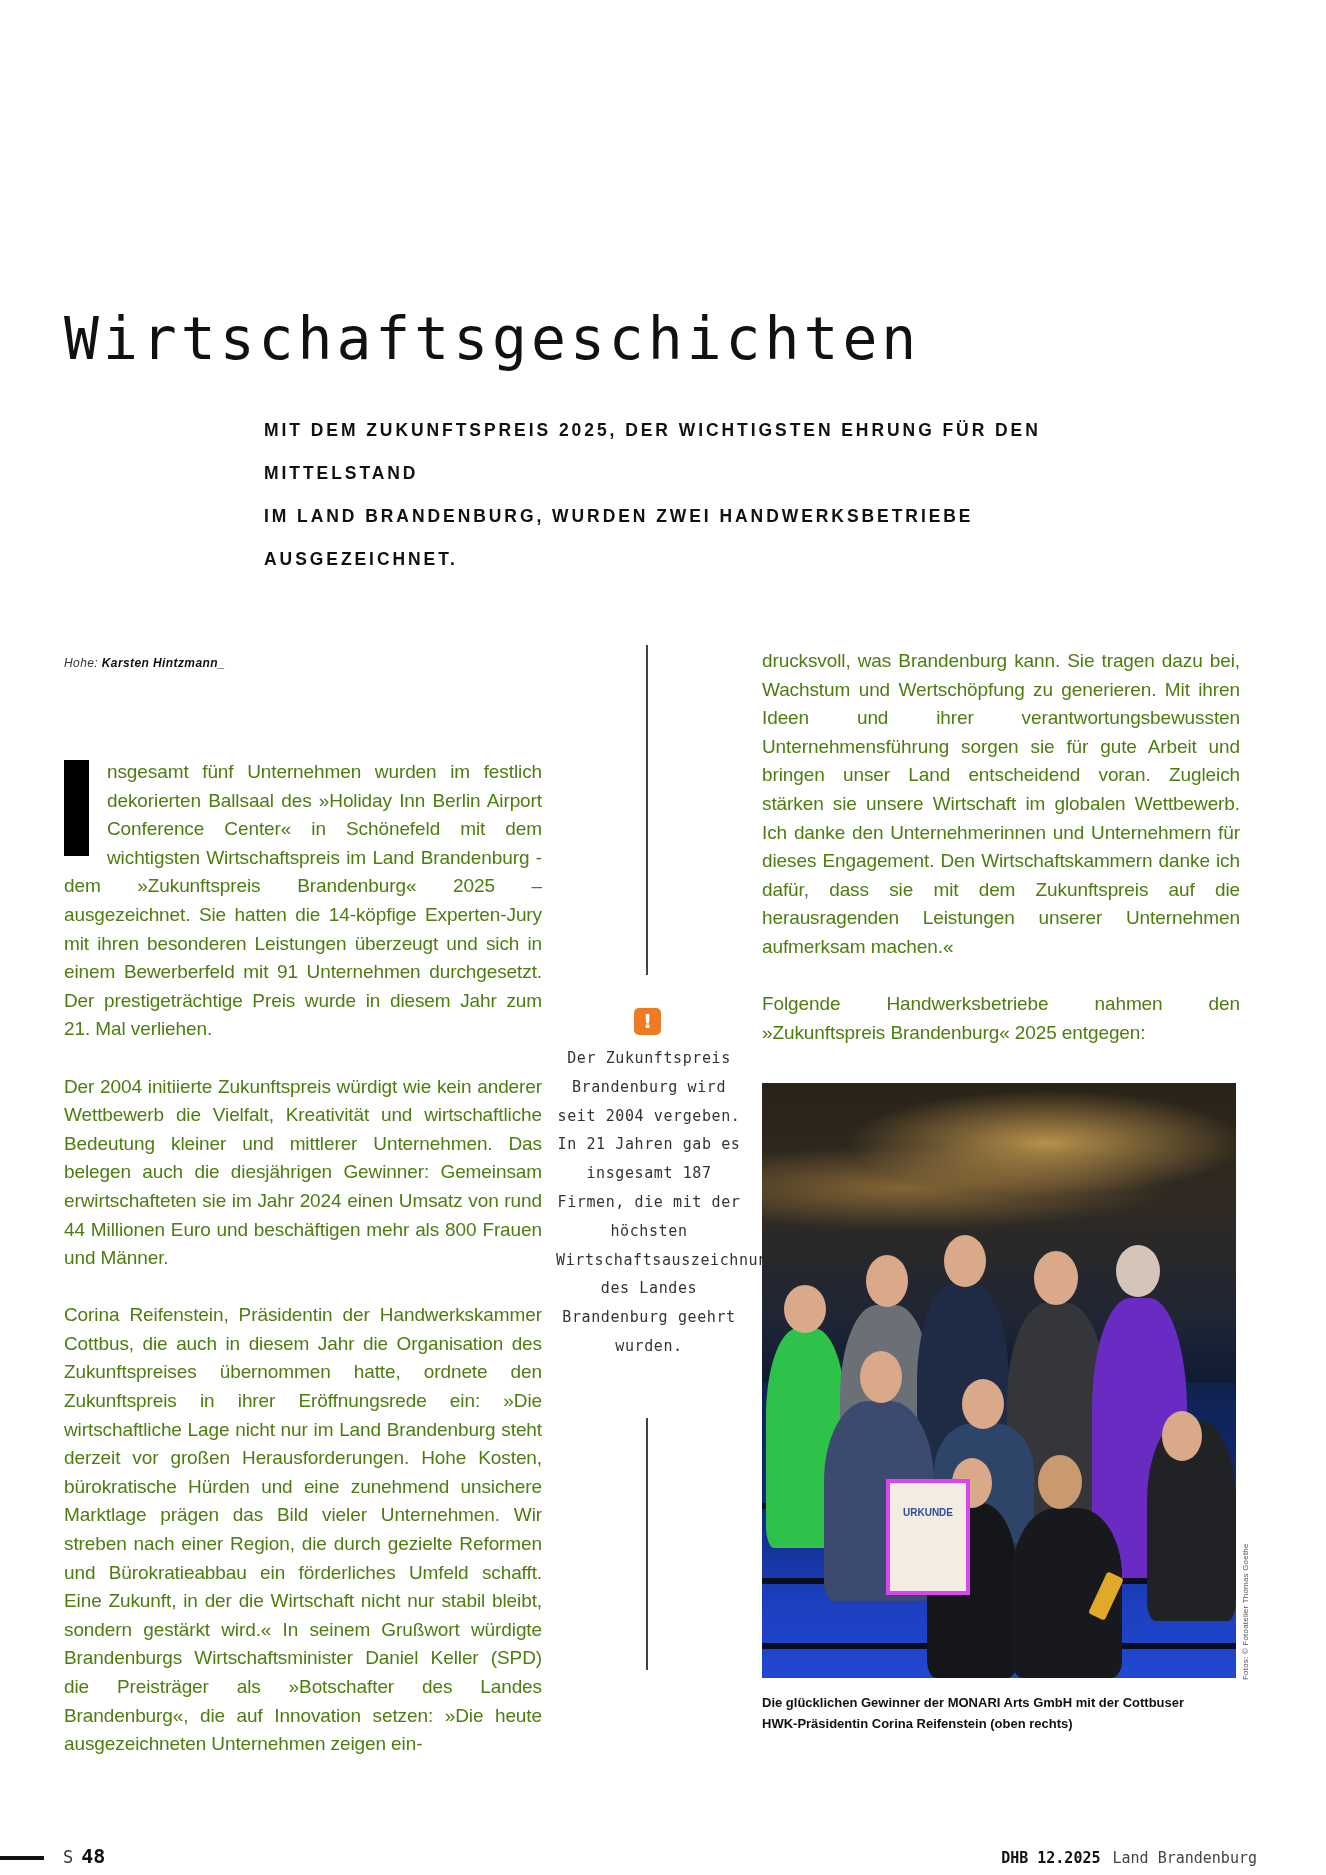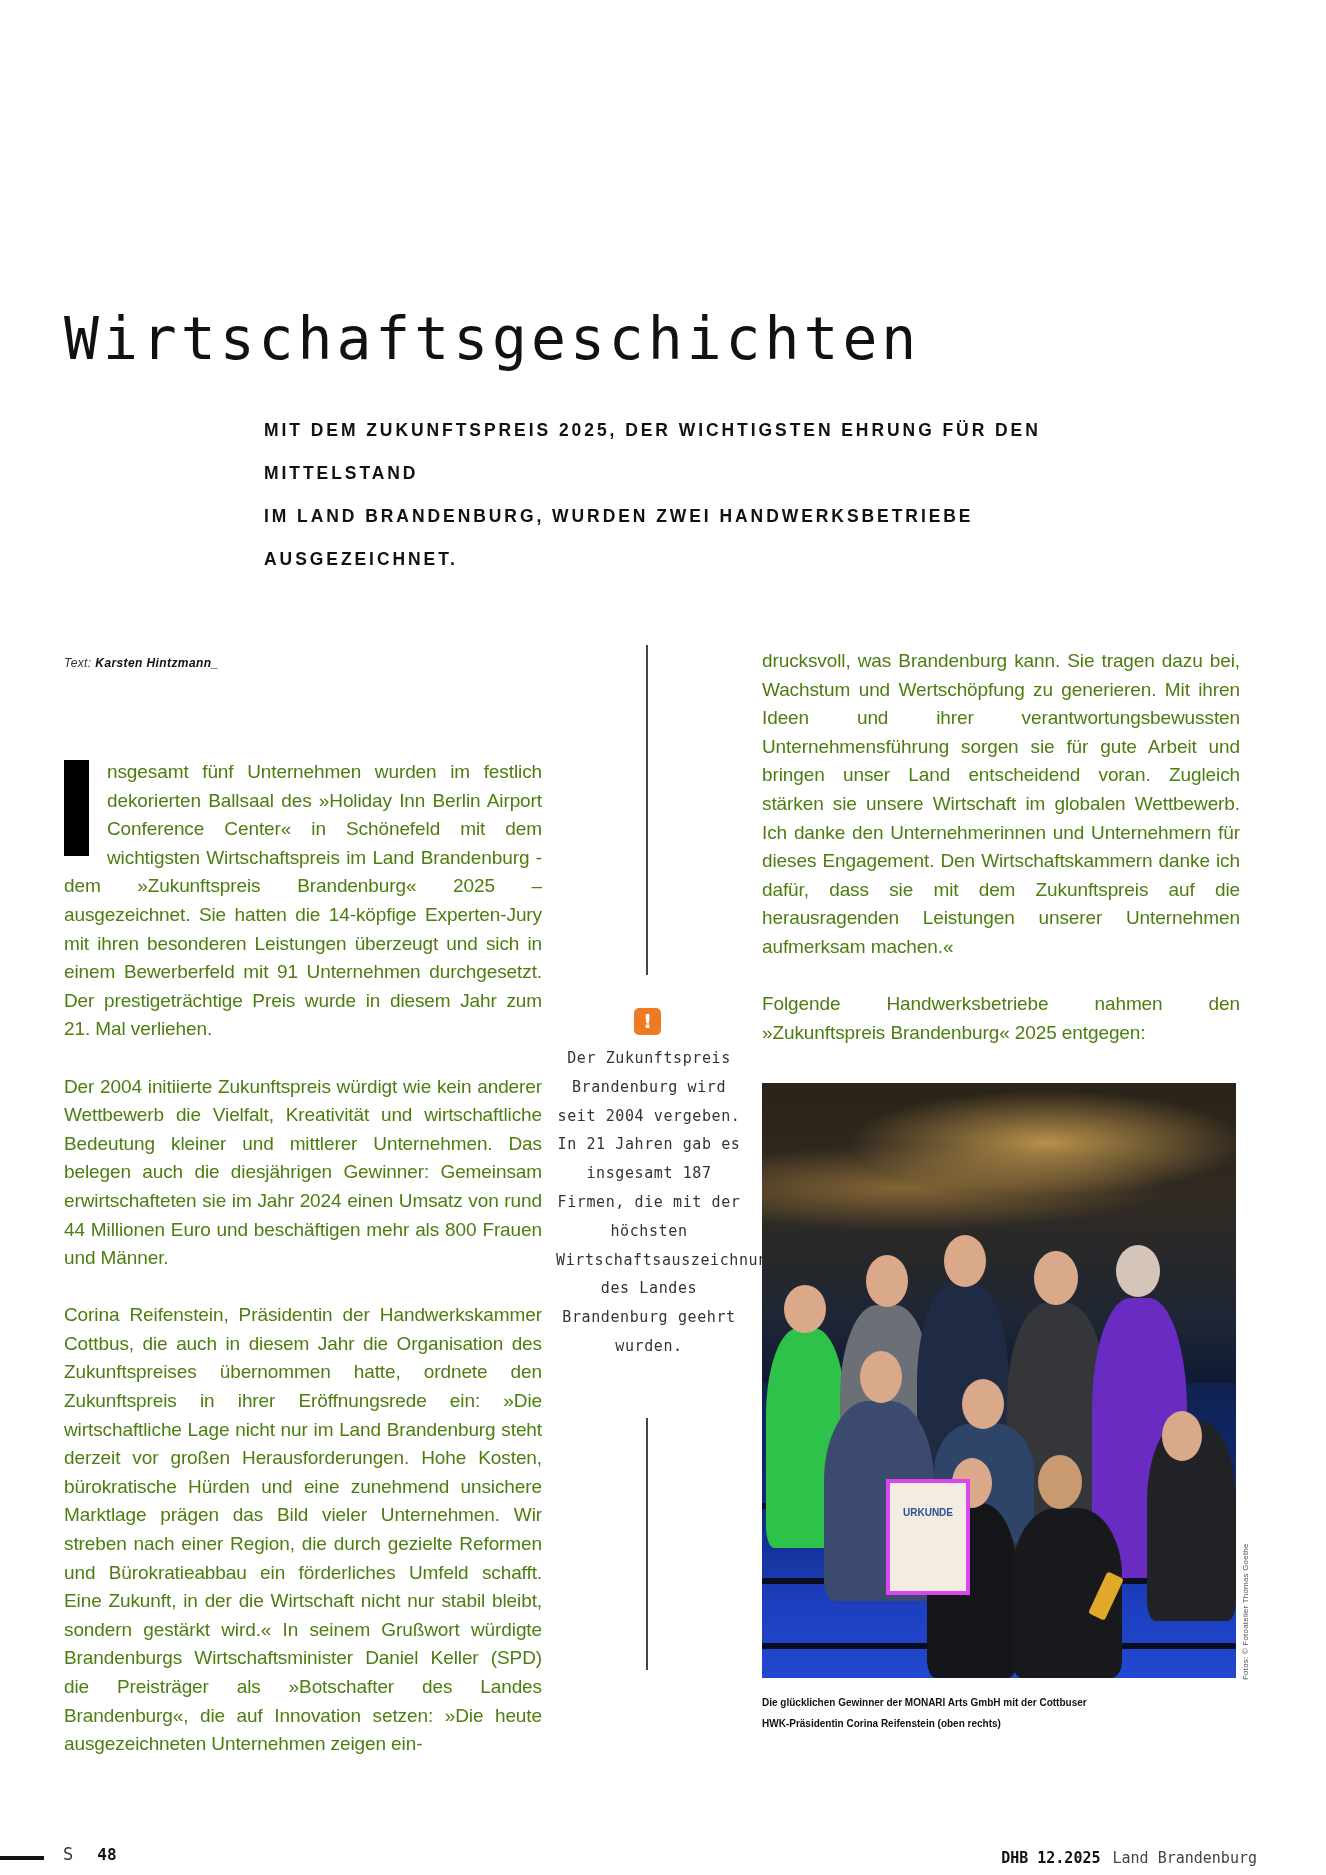--- a/index.html
+++ b/index.html
@@ -80,44 +80,44 @@
       color: #2d4e9c; font-family: "Liberation Sans", sans-serif;
     }
     .trophy { position: absolute; left: 335px; top: 490px; width: 18px; height: 46px; background: #e0a92a; border-radius: 3px; transform: rotate(25deg); }
 
     .photo-credit {
       position: absolute; left: 1241px; top: 1680px; transform: rotate(-90deg); transform-origin: left top;
       font-size: 8px; color: #555; white-space: nowrap; letter-spacing: 0.2px;
     }
     .caption {
       position: absolute; left: 762px; top: 1692px; width: 480px;
-      font-size: 10px; line-height: 21px; font-weight: bold; color: #111;
+      font-size: 13px; line-height: 21px; font-weight: bold; color: #111;
     }
 
     .footer-bar { position: absolute; left: 0; top: 1856px; width: 44px; height: 4px; background: #111; }
     .footer-page { position: absolute; left: 63px; top: 1844px; font-family: "DejaVu Sans Mono", monospace; font-size: 17px; color: #333; }
-    .footer-page b { font-size: 16px; color: #111; font-weight: bold; margin-left: 24px; }
+    .footer-page b { font-size: 20px; color: #111; font-weight: bold; margin-left: 8px; }
     .footer-right { position: absolute; right: 69px; top: 1849px; font-family: "DejaVu Sans Mono", monospace; font-size: 15px; color: #444; }
     .footer-right b { font-weight: bold; color: #111; margin-right: 12px; }
   </style>
 </head>
 <body>
 
 <h1 class="title">
   <br>
   <span>Wirtschaftsgeschichten</span>
 </h1>
 
 <div class="subtitle">
   <span>MIT DEM ZUKUNFTSPREIS 2025, DER WICHTIGSTEN EHRUNG FÜR DEN MITTELSTAND</span><br>
   <span>IM LAND BRANDENBURG, WURDEN ZWEI HANDWERKSBETRIEBE AUSGEZEICHNET.</span>
 </div>
 
 <div class="byline">
-  <span>Text:</span>
+  <span>Hohe:</span>
   <b>Karsten Hintzmann_</b>
 </div>
 
 <div class="col col-left">
   <p>
     <span class="dropcap"></span>
     <span>nsgesamt fünf Unternehmen wurden im festlich dekorierten Ballsaal des »Holiday Inn Berlin Airport Conference Center« in Schönefeld mit dem wichtigsten Wirtschaftspreis im Land Brandenburg - dem »Zukunftspreis Brandenburg« 2025 – ausgezeichnet. Sie hatten die 14-köpfige Experten-Jury mit ihren besonderen Leistungen überzeugt und sich in einem Bewerberfeld mit 91 Unternehmen durchgesetzt. Der prestigeträchtige Preis wurde in diesem Jahr zum 21. Mal verliehen.</span>
   </p>
   <p>Der 2004 initiierte Zukunftspreis würdigt wie kein anderer Wettbewerb die Vielfalt, Kreativität und wirtschaftliche Bedeutung kleiner und mittlerer Unternehmen. Das belegen auch die diesjährigen Gewinner: Gemeinsam erwirtschafteten sie im Jahr 2024 einen Umsatz von rund 44 Millionen Euro und beschäftigen mehr als 800 Frauen und Männer.</p>
   <p>Corina Reifenstein, Präsidentin der Handwerkskammer Cottbus, die auch in diesem Jahr die Organisation des Zukunftspreises übernommen hatte, ordnete den Zukunftspreis in ihrer Eröffnungsrede ein: »Die wirtschaftliche Lage nicht nur im Land Brandenburg steht derzeit vor großen Herausforderungen. Hohe Kosten, bürokratische Hürden und eine zunehmend unsichere Marktlage prägen das Bild vieler Unternehmen. Wir streben nach einer Region, die durch gezielte Reformen und Bürokratieabbau ein förderliches Umfeld schafft. Eine Zukunft, in der die Wirtschaft nicht nur stabil bleibt, sondern gestärkt wird.« In seinem Grußwort würdigte Brandenburgs Wirtschaftsminister Daniel Keller (SPD) die Preisträger als »Botschafter des Landes Brandenburg«, die auf Innovation setzen: »Die heute ausgezeichneten Unternehmen zeigen ein-</p>

